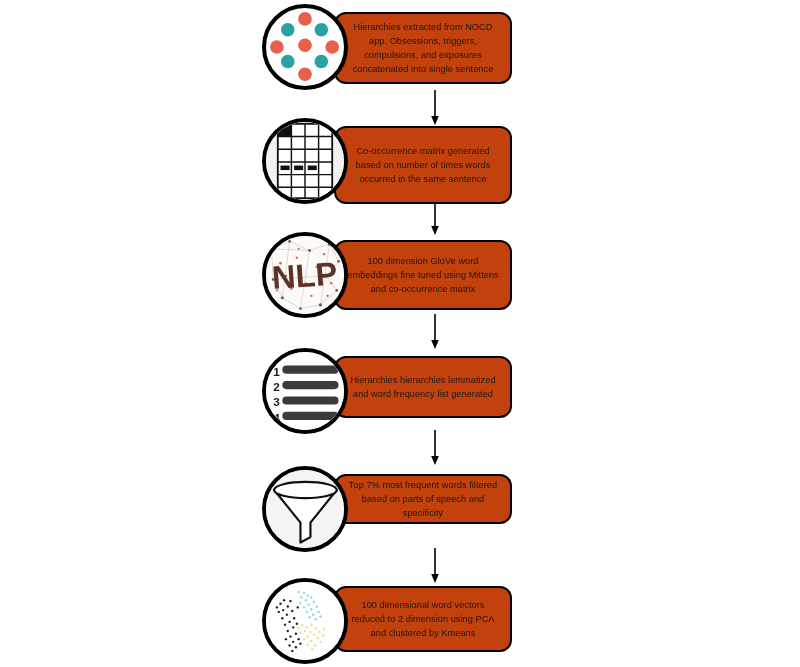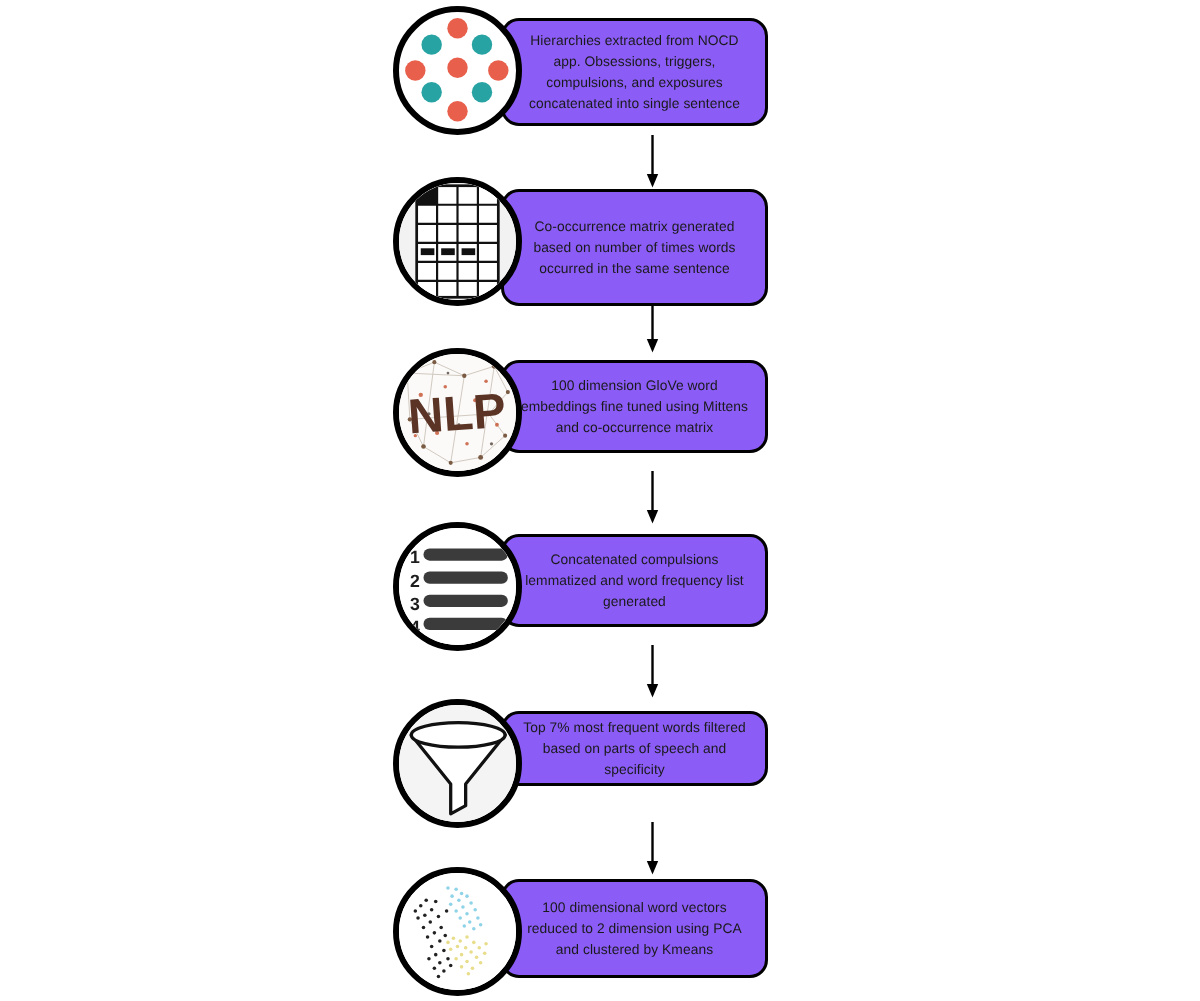--- a/index.html
+++ b/index.html
@@ -31,21 +31,21 @@
   }
   
   .box {
     position: absolute;
     left: 72px;
     top: 8px;
     width: 178px;
     box-sizing: border-box;
     border: 2.5px solid #000000;
     border-radius: 12px;
-    background: #8b5cf6;
+    background: #c2410c;
     display: flex;
     align-items: center;
     justify-content: center;
     text-align: center;
     padding: 6px 8px;
     z-index: 1;
   }
   .box-text {
     font-size: 9.2px;
     line-height: 1.55;
@@ -142,21 +142,21 @@
 
   <div class="arrow" style="top:200px; height:36px;">
     <svg viewBox="0 0 12 36" preserveAspectRatio="none">
       <line x1="6" y1="0" x2="6" y2="27" stroke="#000" stroke-width="1.6"></line>
       <polygon points="6,35 2.2,26 9.8,26" fill="#000"></polygon>
     </svg>
   </div>
 
   <div class="step" style="top:232px;">
     <div class="step-inner">
-      <div class="box" style="height:62px;">
+      <div class="box" style="height:70px;">
         <div class="box-text">100 dimension GloVe word embeddings fine tuned using Mittens and co-occurrence matrix</div>
       </div>
       <div class="circle">
         <svg viewBox="0 0 86 86">
           <rect x="0" y="0" width="86" height="86" fill="#fbfaf8"></rect>
           <g stroke="#cfc6bd" stroke-width="0.7">
             <line x1="6" y1="14" x2="26" y2="6"></line>
             <line x1="26" y1="6" x2="48" y2="16"></line>
             <line x1="48" y1="16" x2="70" y2="9"></line>
             <line x1="70" y1="9" x2="80" y2="28"></line>
@@ -211,21 +211,21 @@
   <div class="arrow" style="top:314px; height:36px;">
     <svg viewBox="0 0 12 36" preserveAspectRatio="none">
       <line x1="6" y1="0" x2="6" y2="27" stroke="#000" stroke-width="1.6"></line>
       <polygon points="6,35 2.2,26 9.8,26" fill="#000"></polygon>
     </svg>
   </div>
 
   <div class="step" style="top:348px;">
     <div class="step-inner">
       <div class="box" style="height:62px;">
-        <div class="box-text">Concatenated compulsions lemmatized and word frequency list generated</div>
+        <div class="box-text">Hierarchies hierarchies lemmatized and word frequency list generated</div>
       </div>
       <div class="circle">
         <svg viewBox="0 0 86 86">
           <rect x="0" y="0" width="86" height="86" fill="#ffffff"></rect>
           <g font-family="'Liberation Sans', sans-serif" font-size="13" font-weight="bold" fill="#1d1d1d">
             <text x="8" y="26">1</text>
             <text x="8" y="43">2</text>
             <text x="8" y="60">3</text>
             <text x="8" y="77">4</text>
           </g>

